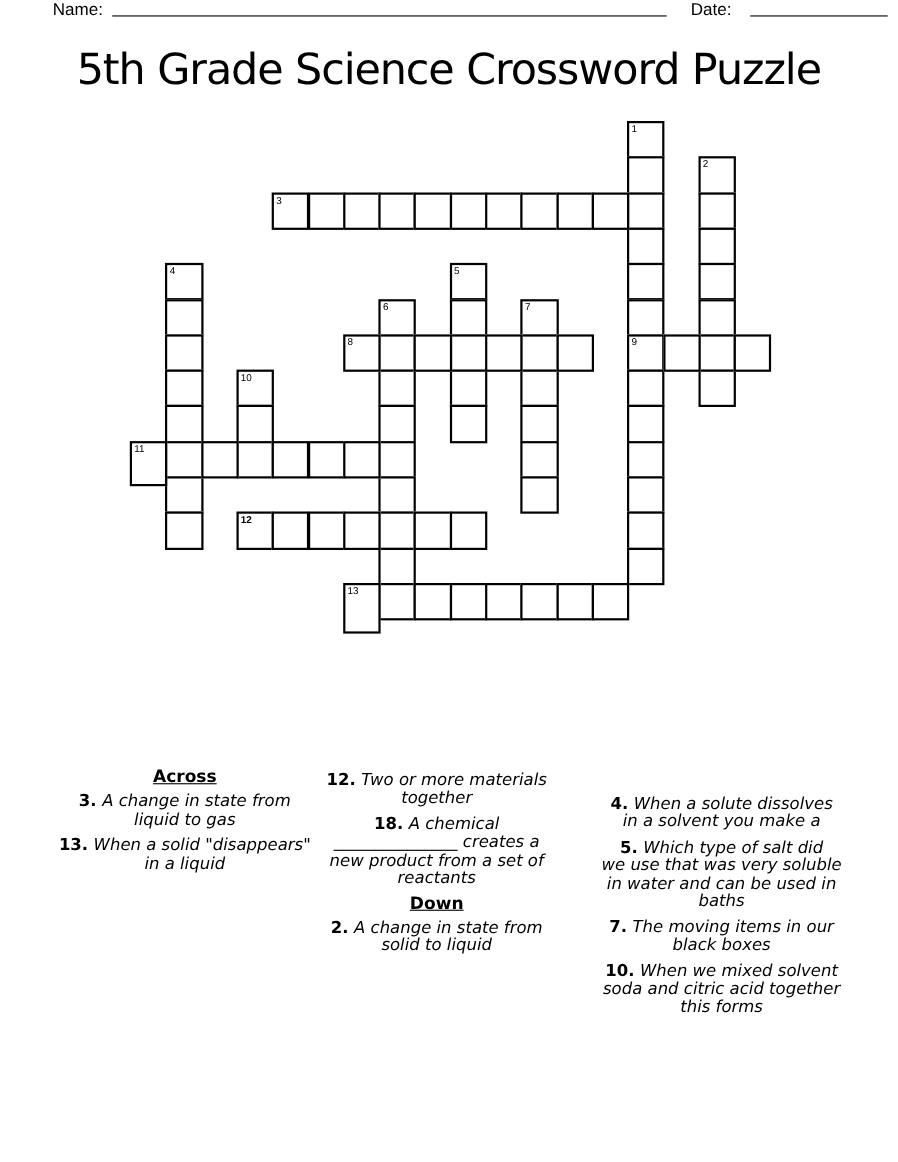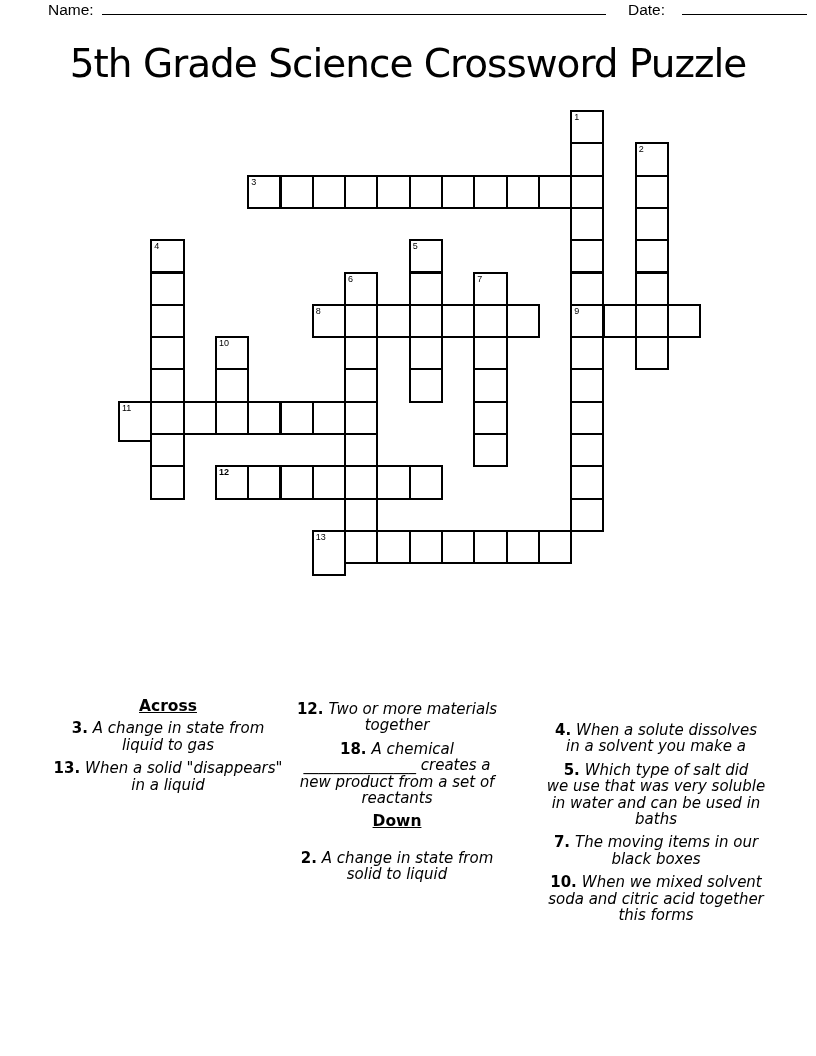--- a/index.html
+++ b/index.html
@@ -72,21 +72,21 @@
   }
   .col1 { left: 48px;  top: 698px; width: 240px; }
   .col2 { left: 289px; top: 701px; width: 216px; }
   .col3 { left: 533px; top: 722px; width: 246px; }
   .hdr {
     font-weight: bold;
     text-decoration: underline;
     font-size: 15.5px;
     margin: 0 0 6px 0;
   }
-  .hdr.mid { margin-top: 2px; margin-bottom: 20px; }
+  .hdr.mid { margin-top: 2px; margin-bottom: 5px; }
   .clue { margin: 0 0 7px 0; }
   .clue .n { font-weight: bold; padding-right: 5px; }
   .clue .t { white-space: pre-line; font-style: italic; }
 </style>
 </head>
 <body>
 
 <div class="page">
 
   <span class="lbl name-lbl">Name:</span>

